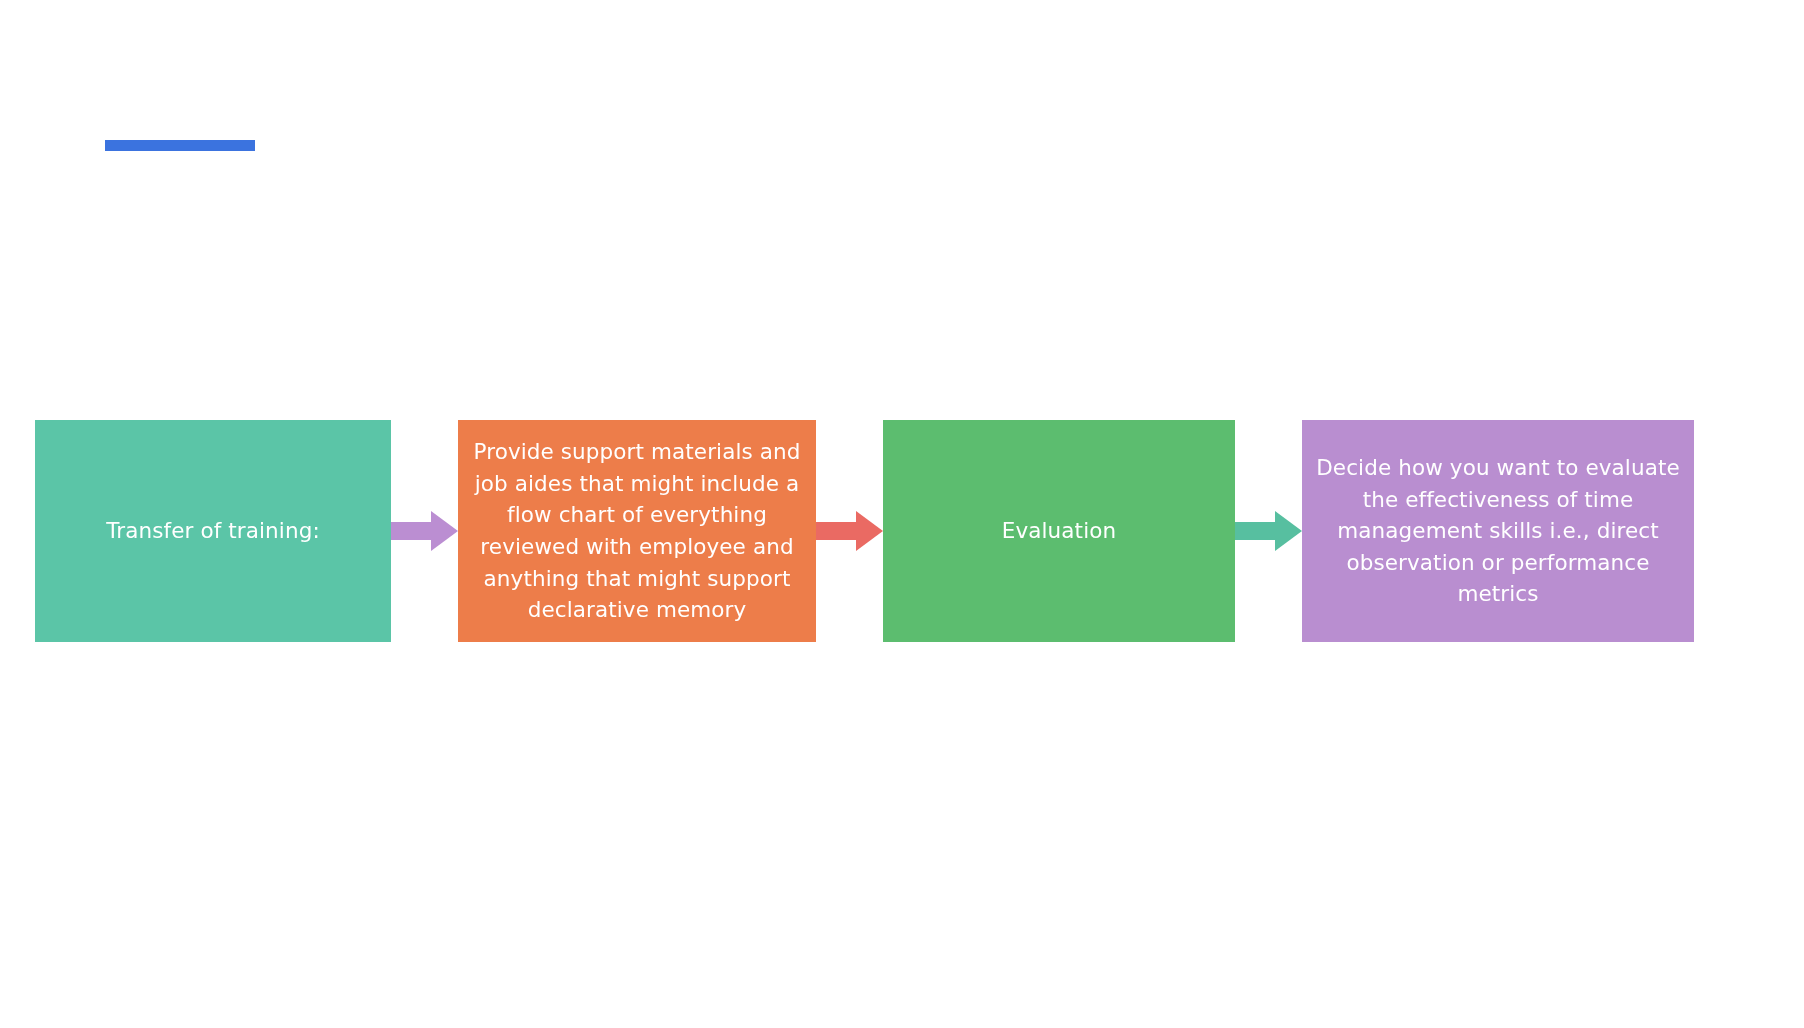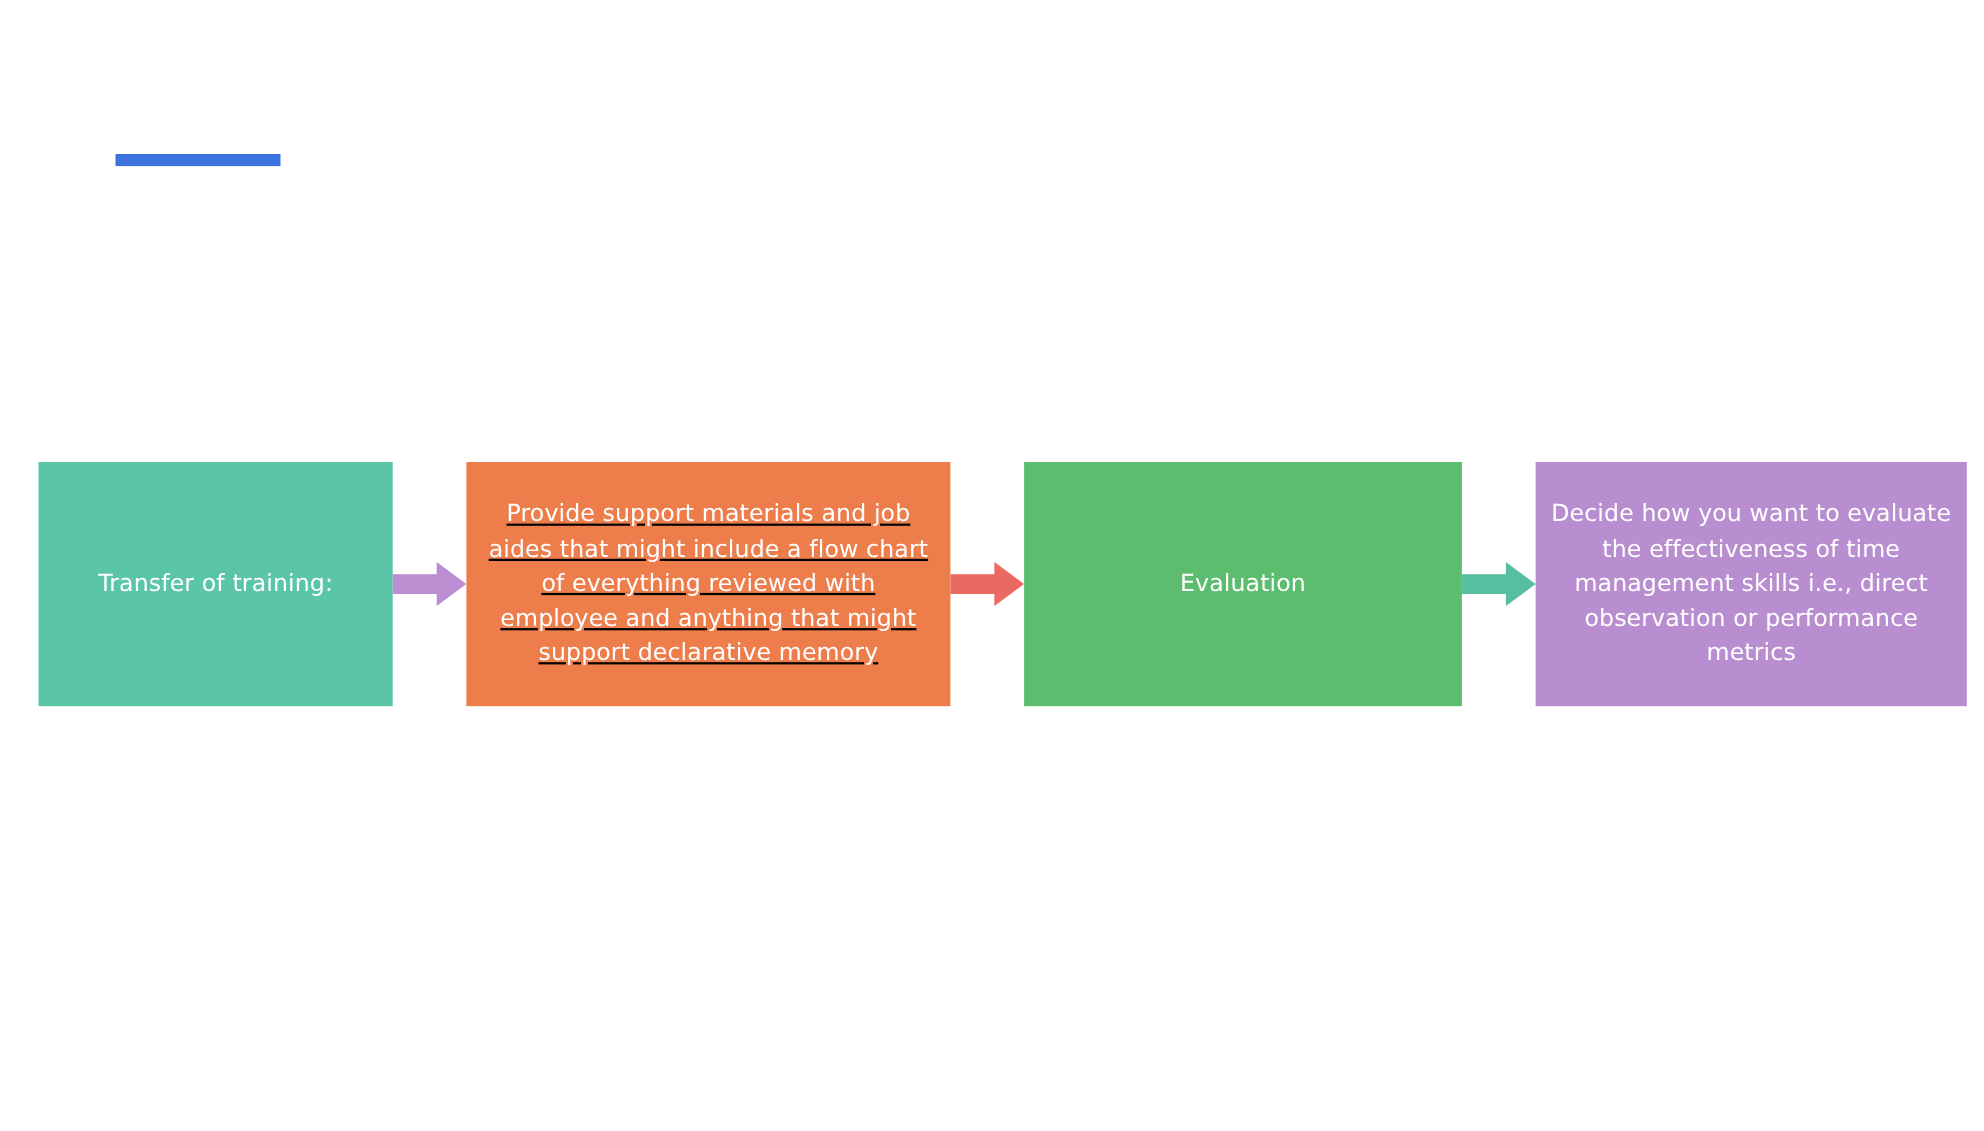--- a/index.html
+++ b/index.html
@@ -57,23 +57,23 @@
   .node-label {
     color: #ffffff;
     text-align: center;
     font-size: 21.5px;
     line-height: 1.47;
     font-weight: 400;
     letter-spacing: 0.1px;
     font-family: "DejaVu Sans", sans-serif;
   }
 
-  .node-1 { width: 322px; background: #5bc5a7; }
-  .node-2 { width: 440px; background: #ed7d4a; text-decoration: underline; }
-  .node-3 { width: 398px; background: #5cbd6f; }
+  .node-1 { width: 356px; background: #5bc5a7; }
+  .node-2 { width: 358px; background: #ed7d4a; }
+  .node-3 { width: 352px; background: #5cbd6f; }
   .node-4 { width: 392px; background: #b98ed0; }
 
   
   .arrow {
     flex: 0 0 auto;
     width: 67px;
     height: 40px;
     position: relative;
     display: block;
   }

